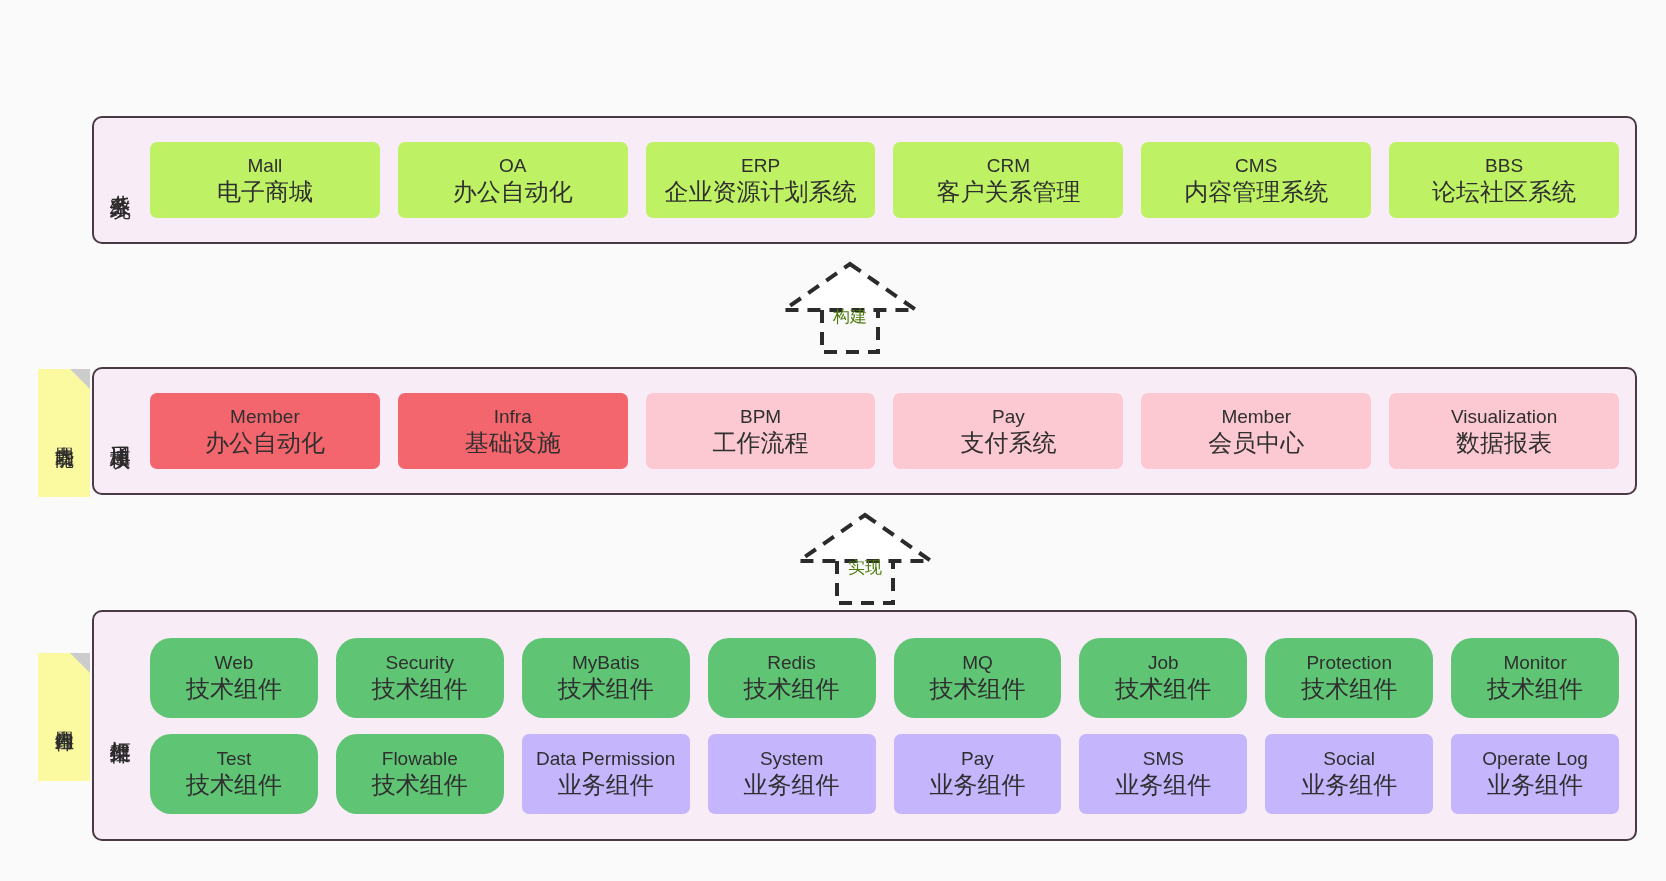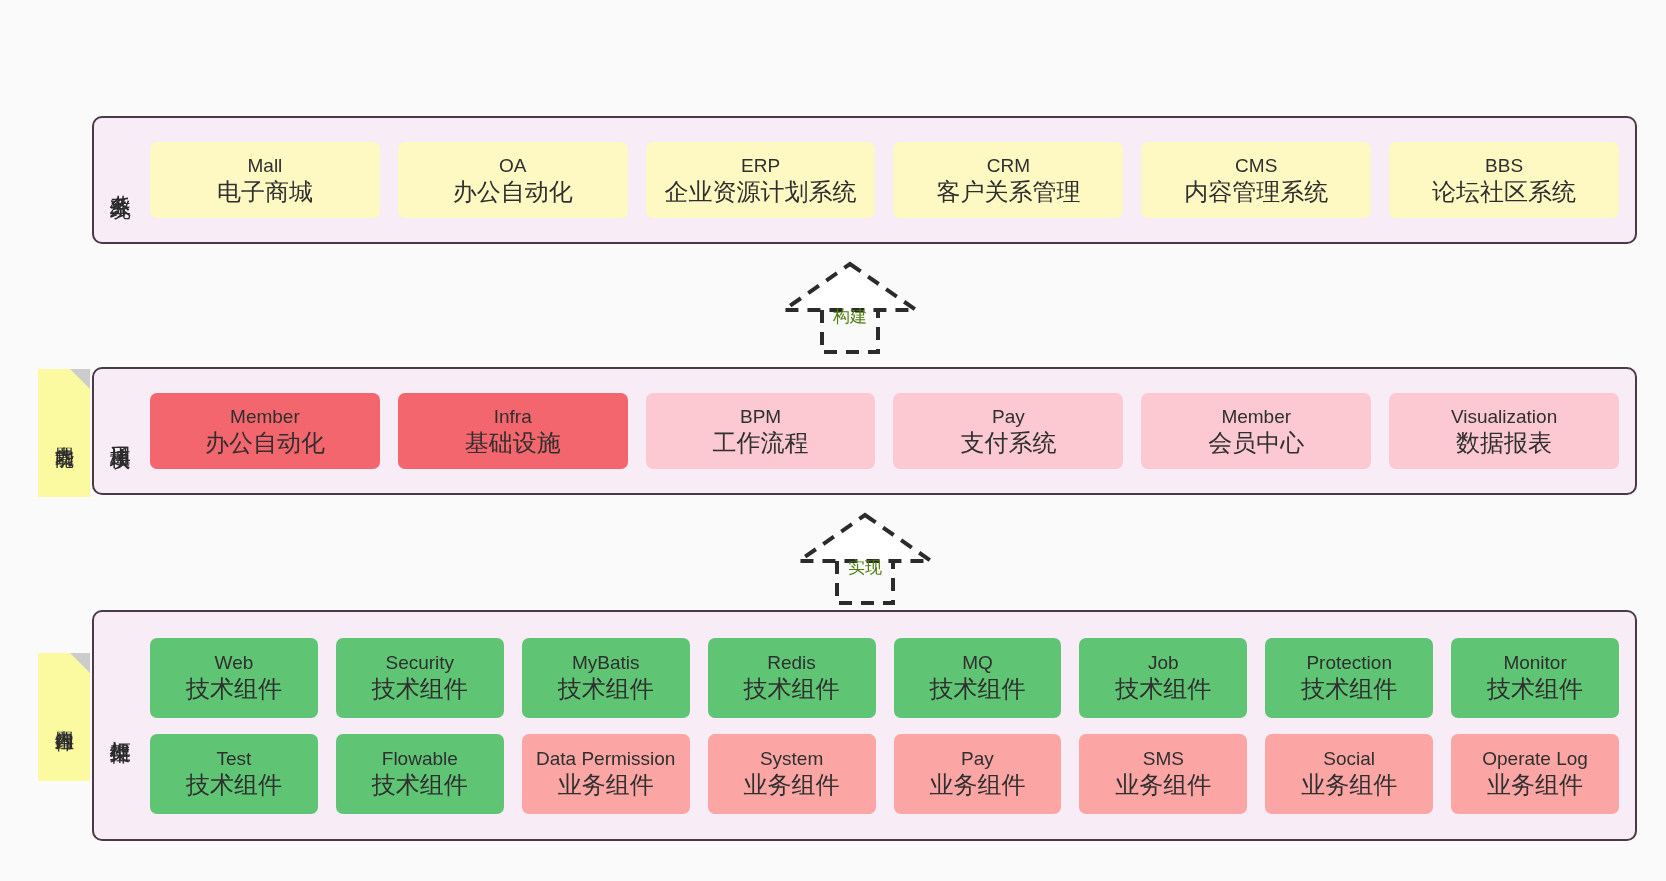--- a/index.html
+++ b/index.html
@@ -77,25 +77,25 @@
   .node .en {
     font-size: 19px;
     color: #2f2f2f;
   }
   .node .cn {
     font-size: 24px;
     color: #2f2f2f;
   }
 
   
-  .c-blue       { background: #fef9c3; }
+  .c-blue       { background: #bef264; }
   .c-red        { background: #f4666e; }
   .c-pink       { background: #fcc9d2; }
-  .c-green      { background: #5fc575; }
-  .c-lightgreen { background: #fca5a5; }
+  .c-green      { background: #5fc575; border-radius: 21px; }
+  .c-lightgreen { background: #c4b5fd; }
 
   
   #layer-business { left: 92px; top: 116px; width: 1545px; height: 128px; }
   #layer-business .layer-body { padding-right: 16px; }
   #layer-business .node { height: 76px; }
 
   
   #layer-modules { left: 92px; top: 367px; width: 1545px; height: 128px; }
   #layer-modules .layer-body { padding-right: 16px; }
   #layer-modules .node { height: 76px; }

